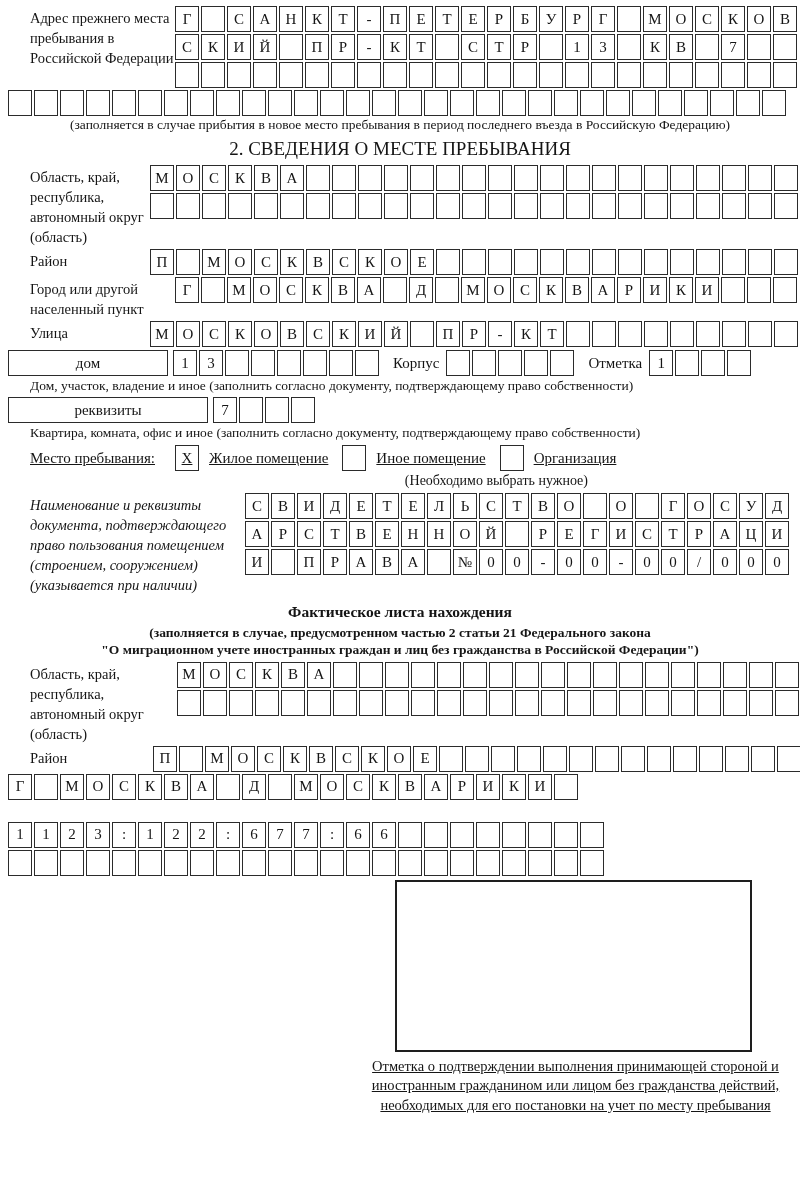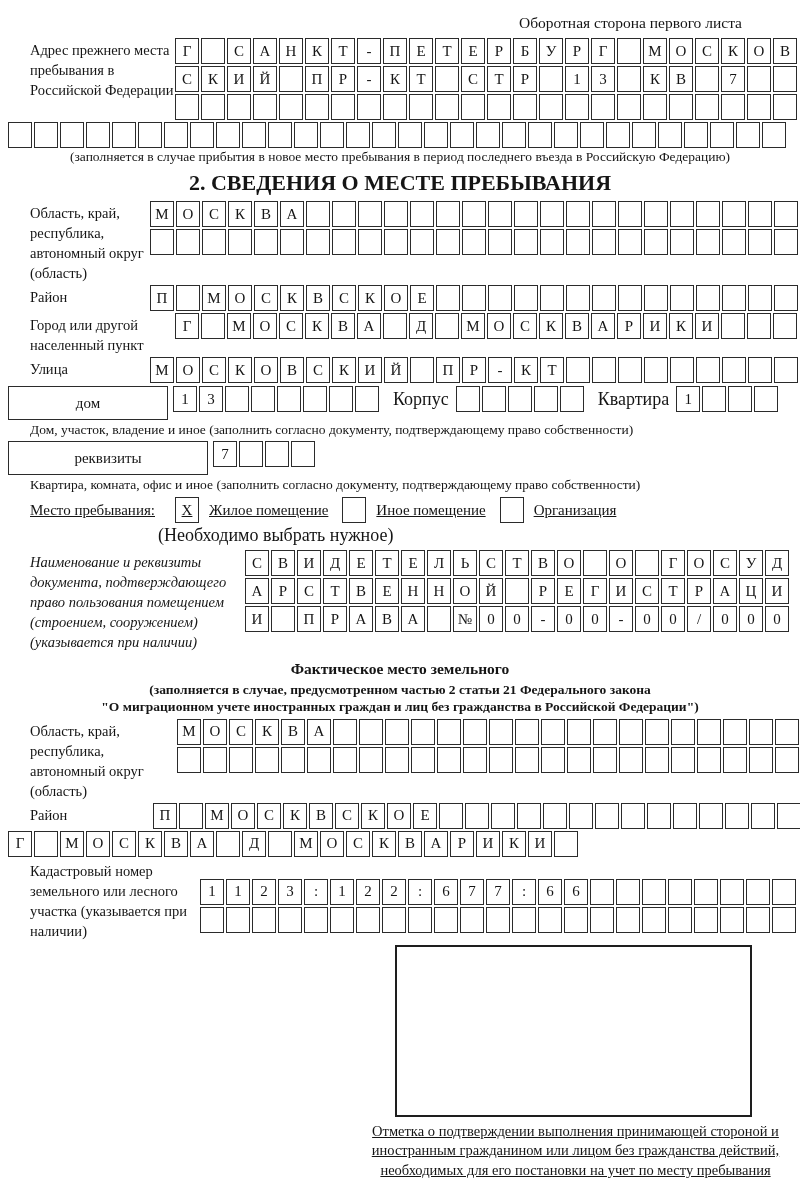--- a/index.html
+++ b/index.html
@@ -20,49 +20,48 @@
   .w237{width:237px;flex:0 0 237px;font-style:italic;}
   .w169{width:169px;flex:0 0 169px;}
   .w145{width:145px;flex:0 0 145px;}
   .w220{width:220px;flex:0 0 220px;}
   .w192{width:192px;flex:0 0 192px;}
 
   .caption{font-size:13.5px;margin:1px 0 3px 0;}
   .caption.center{text-align:center;margin-right:8px;}
   .caption.indent{margin-left:22px;}
 
-  .section-title{text-align:center;font-weight:bold;font-size:22px;margin:5px 8px 5px 0;}
+  .section-title{text-align:center;font-weight:normal;font-size:19px;margin:5px 8px 5px 0;}
   .sub-title{text-align:center;font-weight:bold;font-size:15.5px;margin:8px 8px 4px 0;}
   .sub-note{text-align:center;font-size:13.5px;margin-right:8px;line-height:1.25;font-weight:bold;}
 
-  .wide-box{height:34px;box-sizing:border-box;border:1.6px solid #2b2b2b;display:flex;align-items:center;justify-content:center;font-size:15px;margin-right:5px;}
+  .wide-box{height:26px;box-sizing:border-box;border:1.6px solid #2b2b2b;display:flex;align-items:center;justify-content:center;font-size:15px;margin-right:5px;}
   .house-box{width:160px;flex:0 0 160px;}
   .apt-box{width:200px;flex:0 0 200px;}
-  .inline-label{font-size:18px;line-height:26px;margin:0 7px 0 14px;text-align:center;}
+  .inline-label{font-size:15px;line-height:26px;margin:0 7px 0 14px;text-align:center;}
 
   .stay-row{align-items:center;margin-top:4px;text-decoration:underline;}
   .stay-row .stay-label{font-size:15px;padding-left:22px;width:145px;}
   .stay-row .opt{font-size:15px;margin:0 14px 0 10px;}
-  .stay-note{font-size:18px;text-align:left;width:430px;margin-left:150px;}
+  .stay-note{font-size:14px;text-align:right;width:430px;margin-left:150px;}
 
   .doc-block{margin-top:4px;}
 
   .stamp-wrap{margin-top:4px;text-decoration:underline;}
   .stamp-box{margin-left:387px;width:357px;height:172px;border:2px solid #1e1e1e;box-sizing:border-box;}
   .stamp-caption{margin:5px 0 0 345px;width:445px;text-align:center;font-size:14.5px;line-height:1.35;}
 
   .mt6{margin-top:6px;}
   .mt3{margin-top:3px;}
 </style>
 </head>
 <body>
 
 <div class="page">
 
-  <div class="header-note">Оборотная сторона первого листа</div>
 
   <div class="crow mt6">
     <div class="label w165">Адрес прежнего места пребывания в Российской Федерации</div>
     <div class="rows">
       <div class="cells">
           <div class="cell">Г</div>
           <div class="cell"></div>
           <div class="cell">С</div>
           <div class="cell">А</div>
           <div class="cell">Н</div>
@@ -343,21 +342,21 @@
         <div class="cell"></div>
       </div>
     <div class="inline-label">Корпус</div>
     <div class="cells">
         <div class="cell"></div>
         <div class="cell"></div>
         <div class="cell"></div>
         <div class="cell"></div>
         <div class="cell"></div>
       </div>
-    <div class="inline-label">Квартира</div>
+    <div class="inline-label">Отметка</div>
     <div class="cells">
         <div class="cell">1</div>
         <div class="cell"></div>
         <div class="cell"></div>
         <div class="cell"></div>
       </div>
   </div>
   <div class="caption indent">Дом, участок, владение и иное (заполнить согласно документу, подтверждающему право собственности)</div>
 
   <div class="crow">
@@ -458,21 +457,21 @@
           <div class="cell">0</div>
           <div class="cell">0</div>
           <div class="cell">/</div>
           <div class="cell">0</div>
           <div class="cell">0</div>
           <div class="cell">0</div>
         </div>
     </div>
   </div>
 
-  <div class="sub-title">Фактическое место земельного</div>
+  <div class="sub-title">Фактическое листа нахождения</div>
   <div class="sub-note">(заполняется в случае, предусмотренном частью 2 статьи 21 Федерального закона</div>
   <div class="sub-note">"О миграционном учете иностранных граждан и лиц без гражданства в Российской Федерации")</div>
 
   <div class="crow mt3">
     <div class="label w169">Область, край, республика, автономный округ (область)</div>
     <div class="rows">
       <div class="cells">
           <div class="cell">М</div>
           <div class="cell">О</div>
           <div class="cell">С</div>
@@ -579,21 +578,20 @@
         <div class="cell">А</div>
         <div class="cell">Р</div>
         <div class="cell">И</div>
         <div class="cell">К</div>
         <div class="cell">И</div>
         <div class="cell"></div>
       </div>
   </div>
 
   <div class="crow">
-    <div class="label w192">Кадастровый номер земельного или лесного участка (указывается при наличии)</div>
     <div class="rows" style="margin-top:20px">
       <div class="cells">
           <div class="cell">1</div>
           <div class="cell">1</div>
           <div class="cell">2</div>
           <div class="cell">3</div>
           <div class="cell">:</div>
           <div class="cell">1</div>
           <div class="cell">2</div>
           <div class="cell">2</div>

